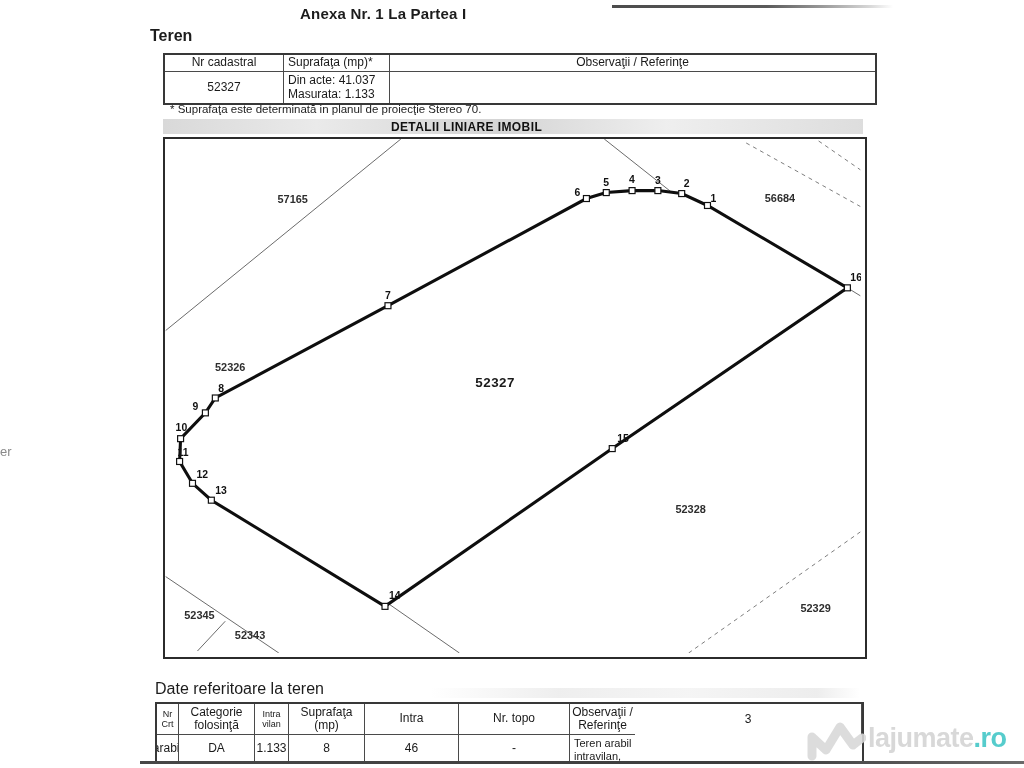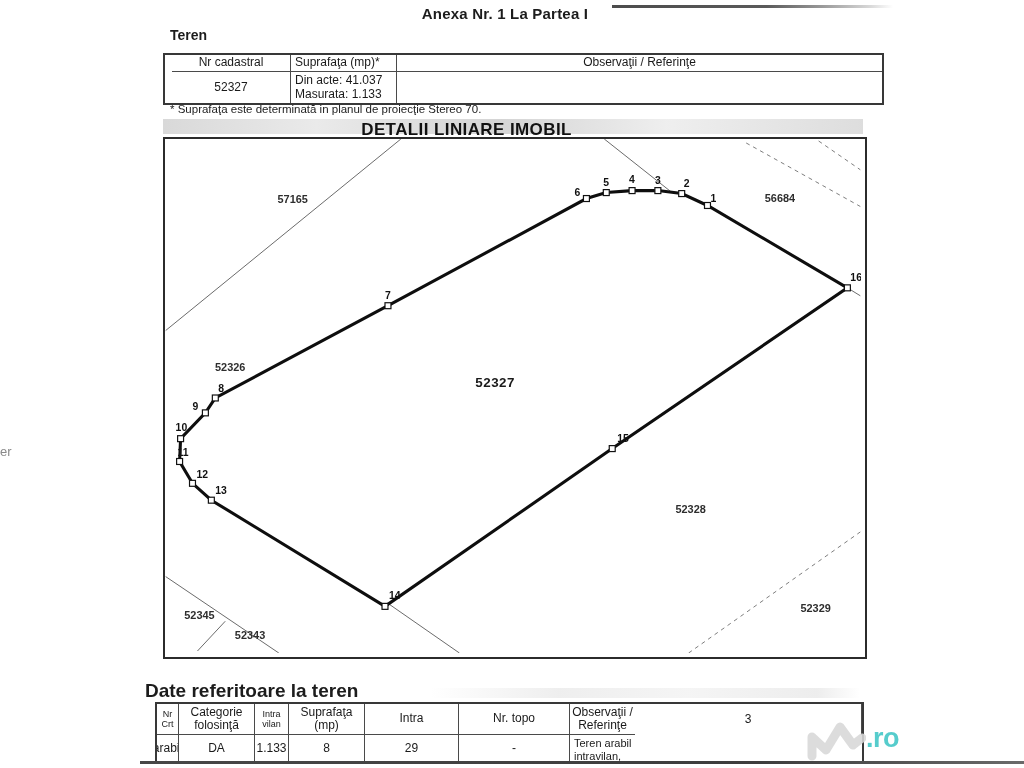--- a/index.html
+++ b/index.html
@@ -1,45 +1,45 @@
 <!DOCTYPE html>
 <html><head>
 <meta charset="utf-8">
 <style>
   html,body{margin:0;padding:0;}
   body{width:1024px;height:768px;position:relative;background:#ffffff;
        font-family:"Liberation Sans", sans-serif;color:#1c1c1c;overflow:hidden;}
   .abs{position:absolute;}
 
   
-  .doc-title{left:300px;top:5px;width:410px;text-align:center;font-size:15px;font-weight:bold;letter-spacing:.2px;}
+  .doc-title{left:300px;top:5px;width:410px;font-size:15px;font-weight:bold;letter-spacing:.2px;}
   .title-rule{left:612px;top:5px;width:281px;height:3px;
               background:linear-gradient(90deg,#4c4c4c 0%,#5a5a5a 55%,#9a9a9a 75%,#d9d9d9 92%,transparent 100%);}
-  .h-teren{left:170px;top:27px;font-size:14px;font-weight:bold;}
-  .h-date{left:145px;top:680px;font-size:19px;font-weight:bold;}
+  .h-teren{left:150px;top:27px;font-size:16px;font-weight:bold;}
+  .h-date{left:155px;top:680px;font-size:16px;font-weight:normal;}
   .footnote{left:170px;top:103px;font-size:11.5px;color:#222;}
   .margin-text{left:0px;top:444px;font-size:13px;color:#8a8a8a;text-align:center;}
 
   
   .tbl{display:grid;border:2px solid #383838;background:#fff;box-sizing:content-box;}
   .tbl .cell{display:flex;align-items:center;justify-content:center;font-size:12px;
              white-space:pre-line;text-align:center;line-height:1.12;overflow:hidden;color:#1a1a1a;}
   .tbl .br{border-right:1px solid #4a4a4a;}
   .tbl .bb{border-bottom:1px solid #4a4a4a;}
   .cell.left{justify-content:flex-start;text-align:left;padding-left:4px;}
   .cell.top{align-items:flex-start;padding-top:1px;}
   .cell.small{font-size:9px;}
   .cell.obs{font-size:11px;line-height:1.18;padding:2px 3px 0 4px;}
-  .teren-tbl{left:163px;top:53px;grid-template-columns:119px 106px 485px;grid-template-rows:17px 31px;padding-left:7px;}
+  .teren-tbl{left:163px;top:53px;grid-template-columns:119px 106px 485px;grid-template-rows:17px 31px;}
   .date-tbl{left:155px;top:702px;grid-template-columns:22px 76px 34px 76px 94px 111px 65px 227px;grid-template-rows:31px 27px;}
 
   
   .sketch-band{left:163px;top:119px;width:700px;height:15px;opacity:.75;
       background:linear-gradient(90deg,#cccccc 0%,#e3e3e3 22%,#c6c6c6 48%,#e9e9e9 72%,#d2d2d2 100%);}
-  .sketch-title{left:163px;top:120px;width:607px;text-align:center;font-size:17px;font-weight:bold;letter-spacing:.4px;color:#111;}
+  .sketch-title{left:163px;top:120px;width:607px;text-align:center;font-size:12px;font-weight:bold;letter-spacing:.4px;color:#111;}
   .sketch-box{left:163px;top:137px;width:700px;height:518px;border:2px solid #2b2b2b;background:#fff;}
   .sketch-box svg{position:absolute;left:0;top:0;}
   .parcel{fill:none;stroke:#0e0e0e;stroke-width:3.1;stroke-linejoin:miter;}
   .thin{fill:none;stroke:#6a6a6a;stroke-width:1;}
   .dashed{stroke-dasharray:4 4;stroke:#7d7d7d;}
   .vmark{fill:#ffffff;stroke:#111;stroke-width:1.2;}
   .vlabel{font-family:"Liberation Sans",sans-serif;font-size:10.5px;font-weight:bold;fill:#111;}
   .plabel{font-family:"Liberation Sans",sans-serif;font-size:11px;font-weight:bold;fill:#2e2e2e;text-anchor:middle;}
   .mainlabel{font-family:"Liberation Sans",sans-serif;font-size:13.5px;font-weight:bold;fill:#1a1a1a;text-anchor:middle;letter-spacing:.5px;}
 
@@ -144,27 +144,28 @@
   <div class="cell br bb">Suprafaţa
 (mp)</div>
   <div class="cell br bb">Intra</div>
   <div class="cell br bb">Nr. topo</div>
   <div class="cell bb">Observaţii / Referinţe</div>
   <div class="cell br">3</div>
   <div class="cell br">arabil</div>
   <div class="cell br">DA</div>
   <div class="cell br">1.133</div>
   <div class="cell br">8</div>
-  <div class="cell br">29</div>
+  <div class="cell br">46</div>
   <div class="cell br">-</div>
   <div class="cell obs left top">Teren arabil intravilan, materializat prin ţăruşi de lemn</div>
 </div>
 
 <div class="abs bottom-rule"></div>
 
 <div class="abs margin-text">er</div>
 
 <div class="abs watermark">
   <svg width="62" height="52" viewBox="0 0 62 52">
     <polyline points="8,44 8,25 22,38 36,15 49,33 58,26" fill="none" stroke="#d8d8d8" stroke-width="9" stroke-linecap="round" stroke-linejoin="round"></polyline>
   </svg>
+  <span class="wm-text">lajumate</span>
     <span class="wm-tld" style="color: rgb(63, 198, 198);">.ro</span>
 </div>
 
 </body></html>

